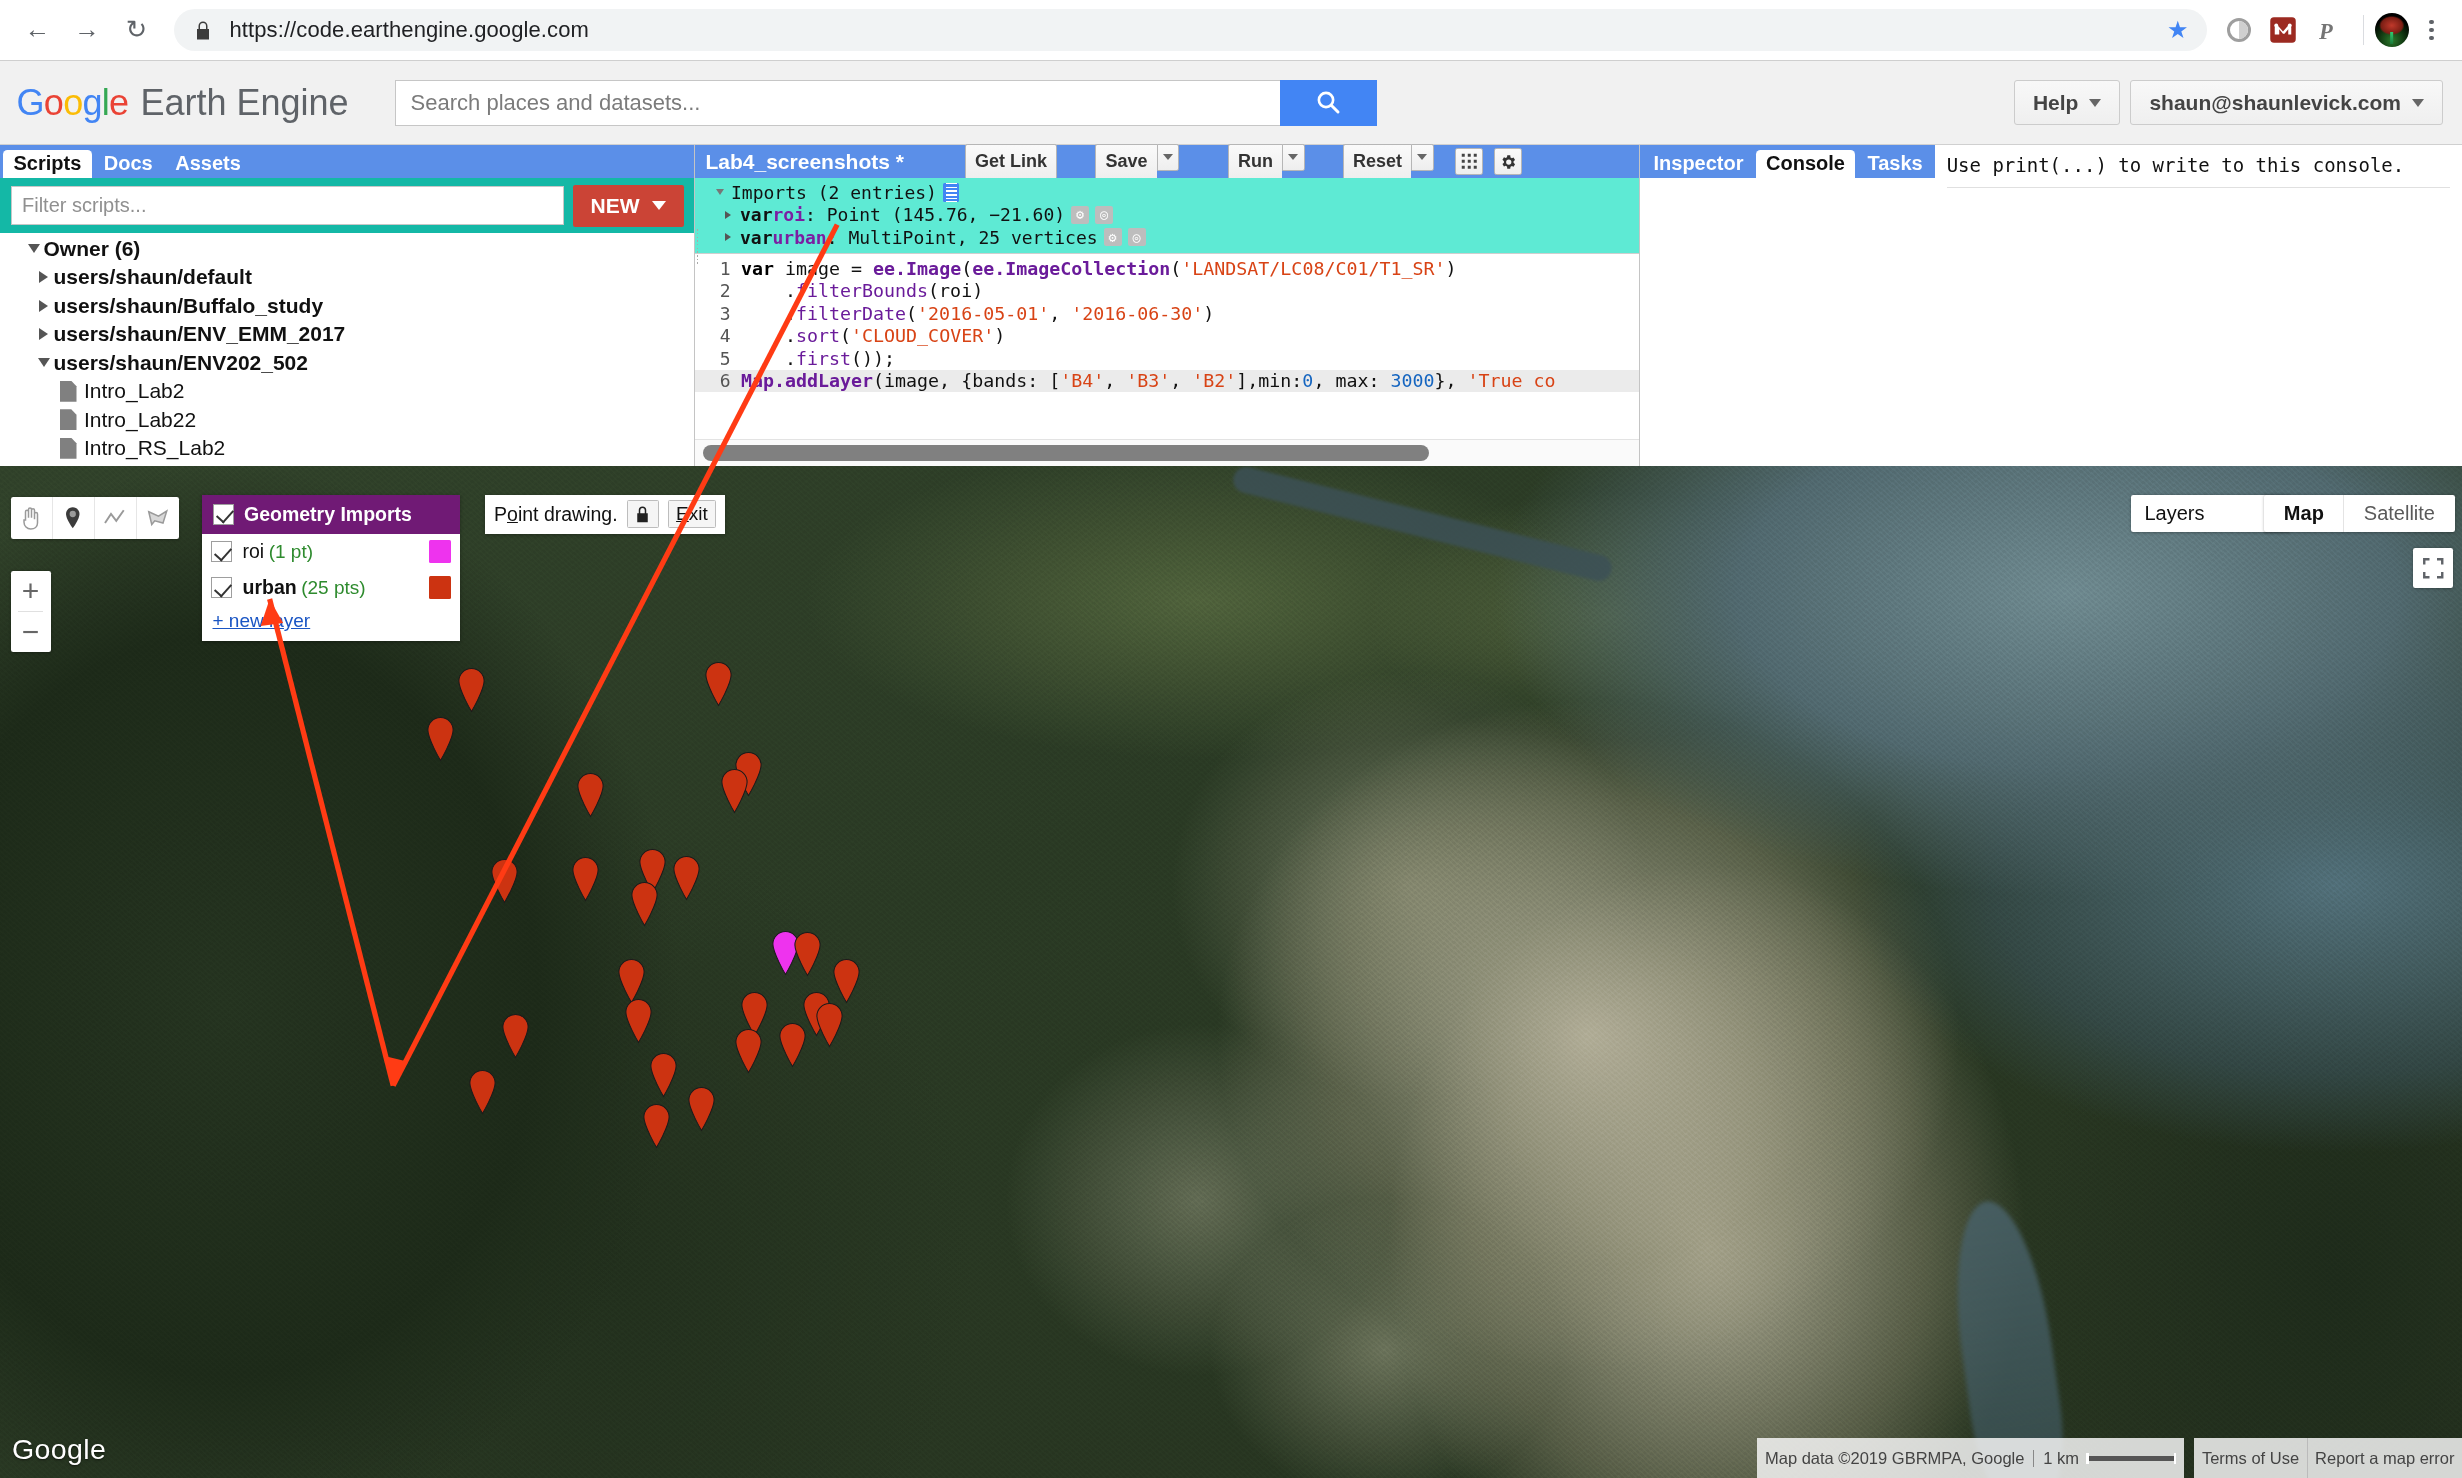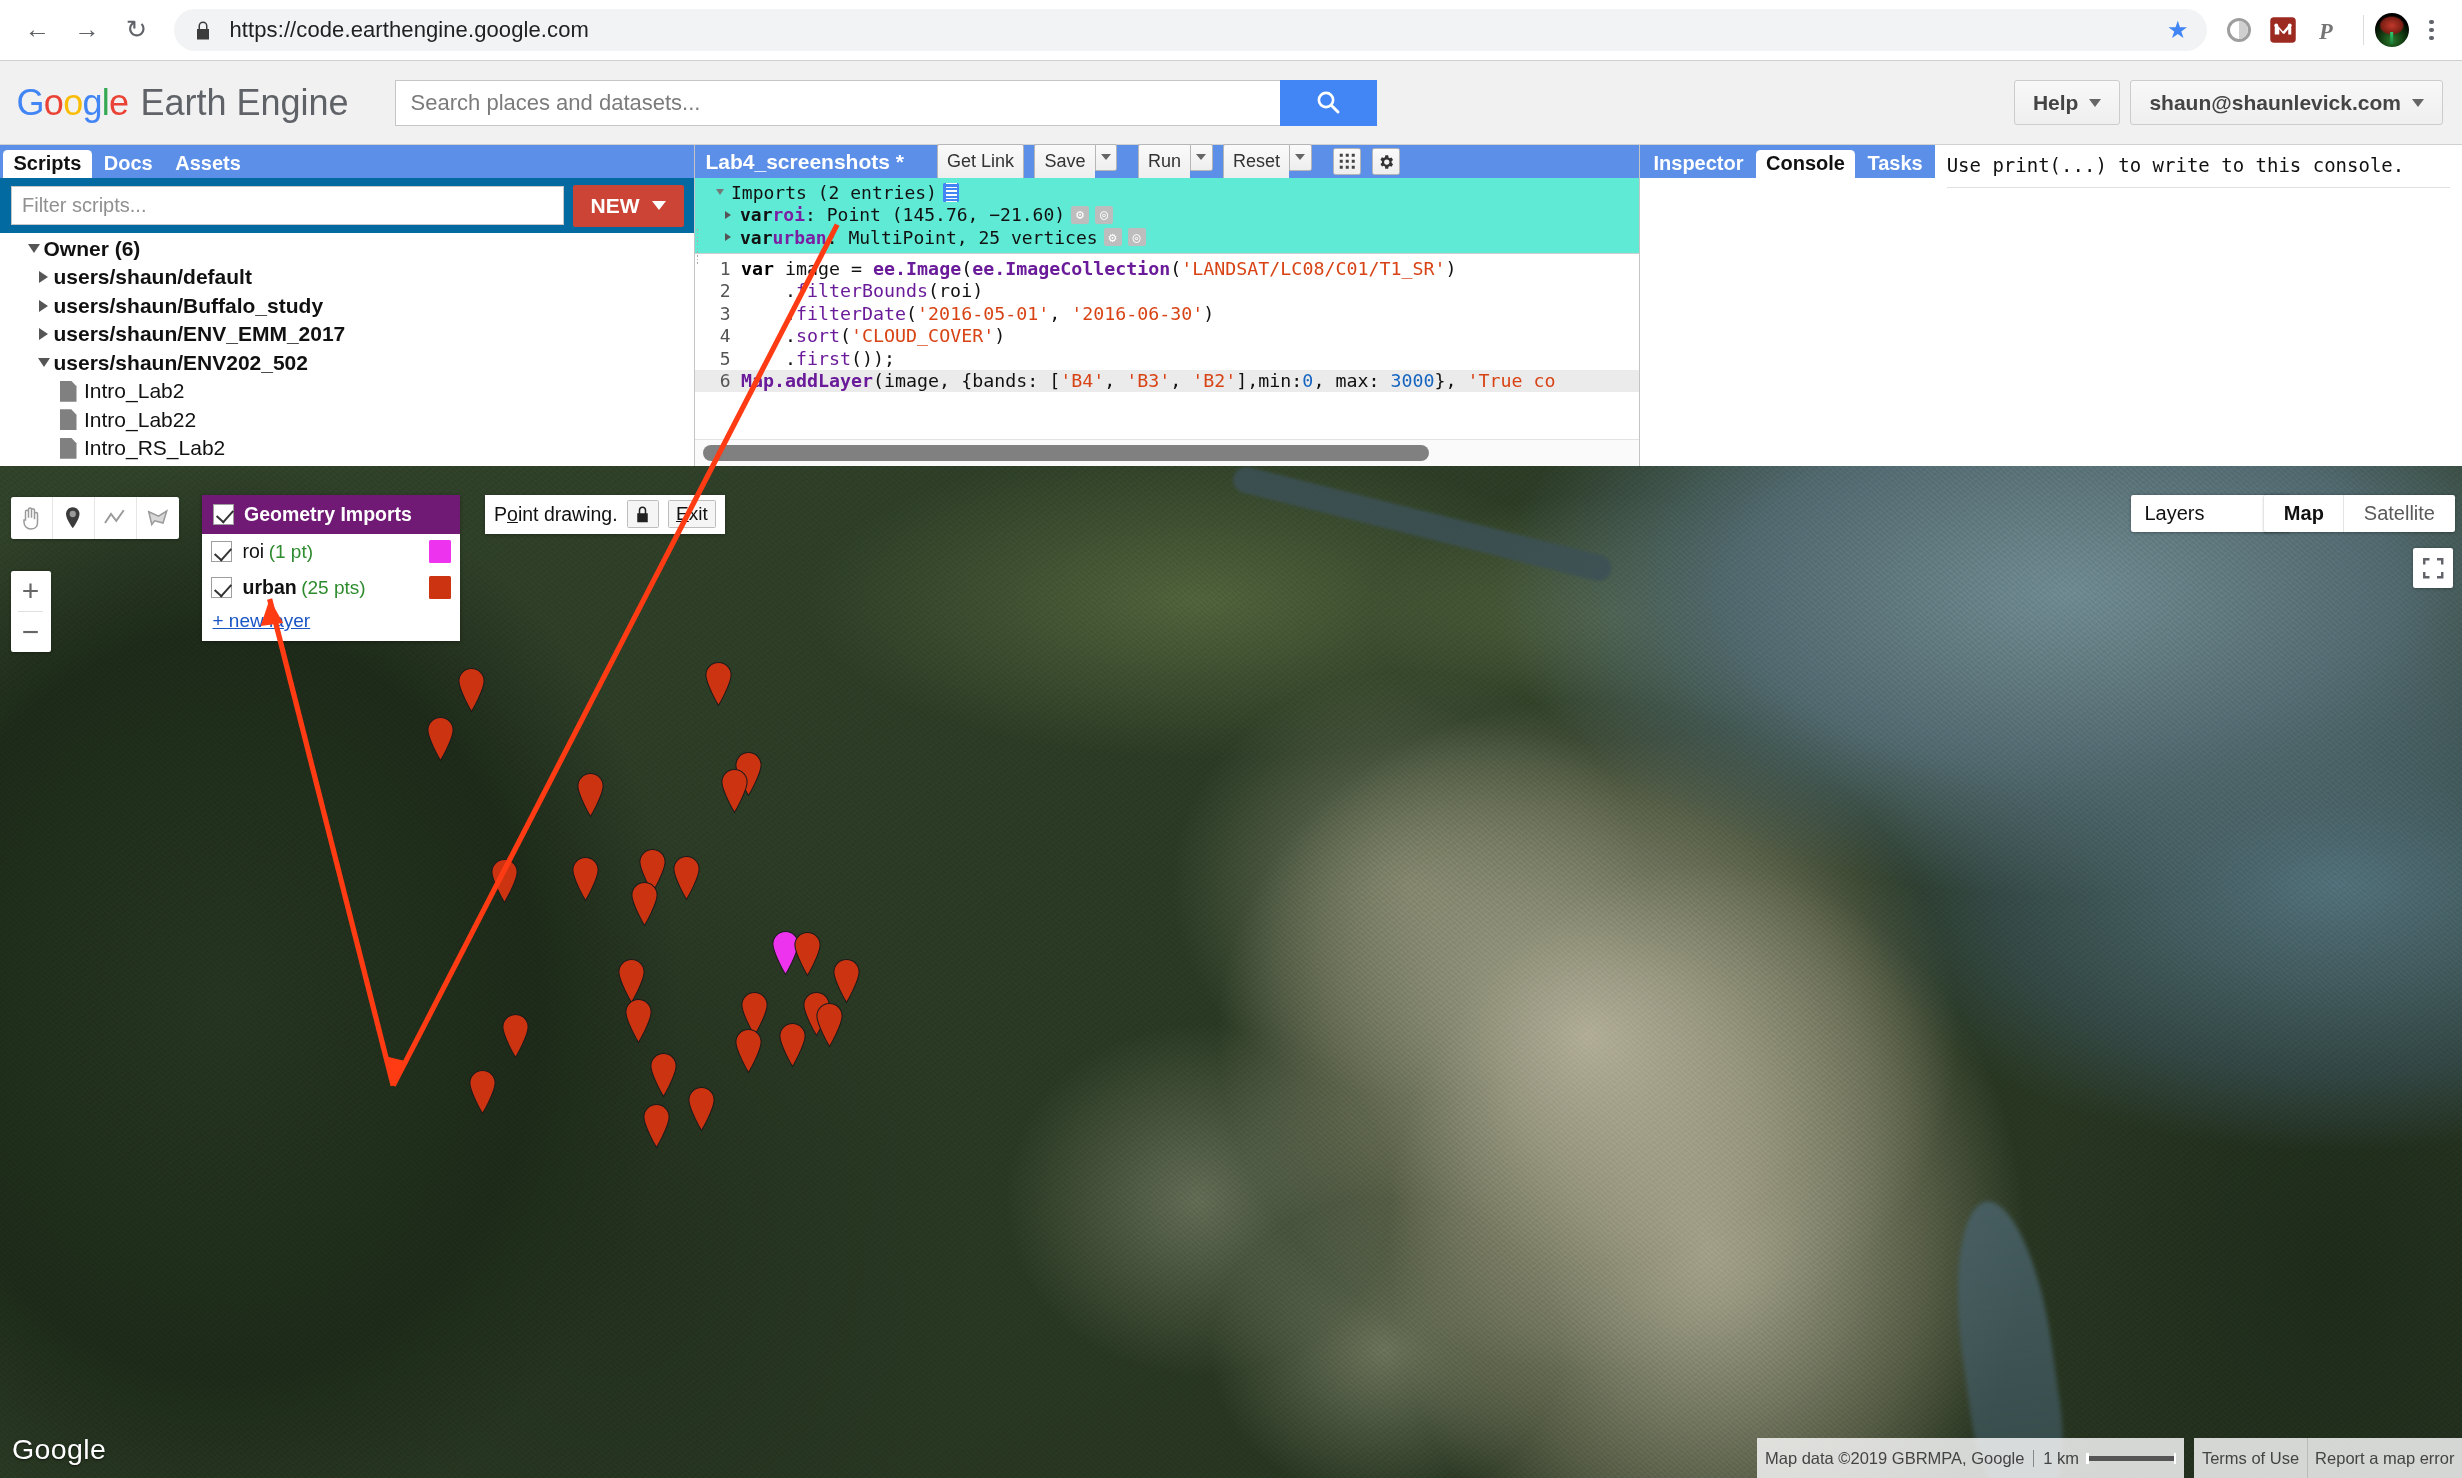--- a/index.html
+++ b/index.html
@@ -134,21 +134,21 @@
   }
   .ptab.active { background: #fff; color: #111; }
 
   
   #scripts-panel {
     width: 695px; background: #fff; border-right: 1.5px solid #c4c4c4;
     display: flex; flex-direction: column; position: relative;
   }
   #scripts-toolbar {
     height: 55px; display: flex; align-items: center; padding: 0 10.5px; gap: 9px;
-    background: #0369a1;
+    background: #14b8a6;
   }
   #filter-scripts {
     flex: 1; height: 39px; border: 0.7px solid #c7c7c7; background: #fff;
     font-size: 20px; padding: 0 10.5px; color: #333; outline: none;
     font-family: "Liberation Sans", sans-serif;
   }
   #filter-scripts::placeholder { color: #909090; }
   #new-button {
     width: 111px; height: 42px; background: #cb4436; color: #fff;
     border: none; border-radius: 2.2px; font-size: 21px; font-weight: bold;
@@ -184,23 +184,23 @@
   }
   #editor-tabs {
     height: 33px; background: #5b8fe8; display: flex; align-items: center;
     padding-left: 10.5px; gap: 13.5px;
   }
   #script-title { font-size: 21px; font-weight: bold; color: #fff; white-space: nowrap; }
   #editor-buttons { display: flex; align-items: center; gap: 10.5px; margin-left: 19.5px; }
   .ebtn {
     height: 36px; background: linear-gradient(to bottom,#fafafa,#eee);
     border: 0.7px solid #b6b6b6; border-radius: 2.2px;
-    font-size: 18px; font-weight: normal; color: #333;
+    font-size: 18px; font-weight: bold; color: #333;
     display: flex; align-items: center; justify-content: center; padding: 0 9px;
-    cursor: pointer; font-family: "Liberation Sans", sans-serif; white-space: nowrap;
+    cursor: pointer; font-family: "Liberation Sans", sans-serif; white-space: nowrap; margin-left: 28px;
   }
   .ebtn-split { display: flex; }
   .ebtn-split .ebtn { border-radius: 2.2px 0 0 2.2px; border-right: none; }
   .ebtn-split .ebtn-arrow {
     width: 22.5px; height: 27px; background: linear-gradient(to bottom,#fafafa,#eee);
     border: 0.7px solid #b6b6b6; border-radius: 0 2.2px 2.2px 0;
     display: flex; align-items: center; justify-content: center; cursor: pointer;
   }
   .ebtn-arrow .caret-down { border-left-width:5.2px;border-right-width:5.2px;border-top-width:6.7px; }
   .icon-sq {

